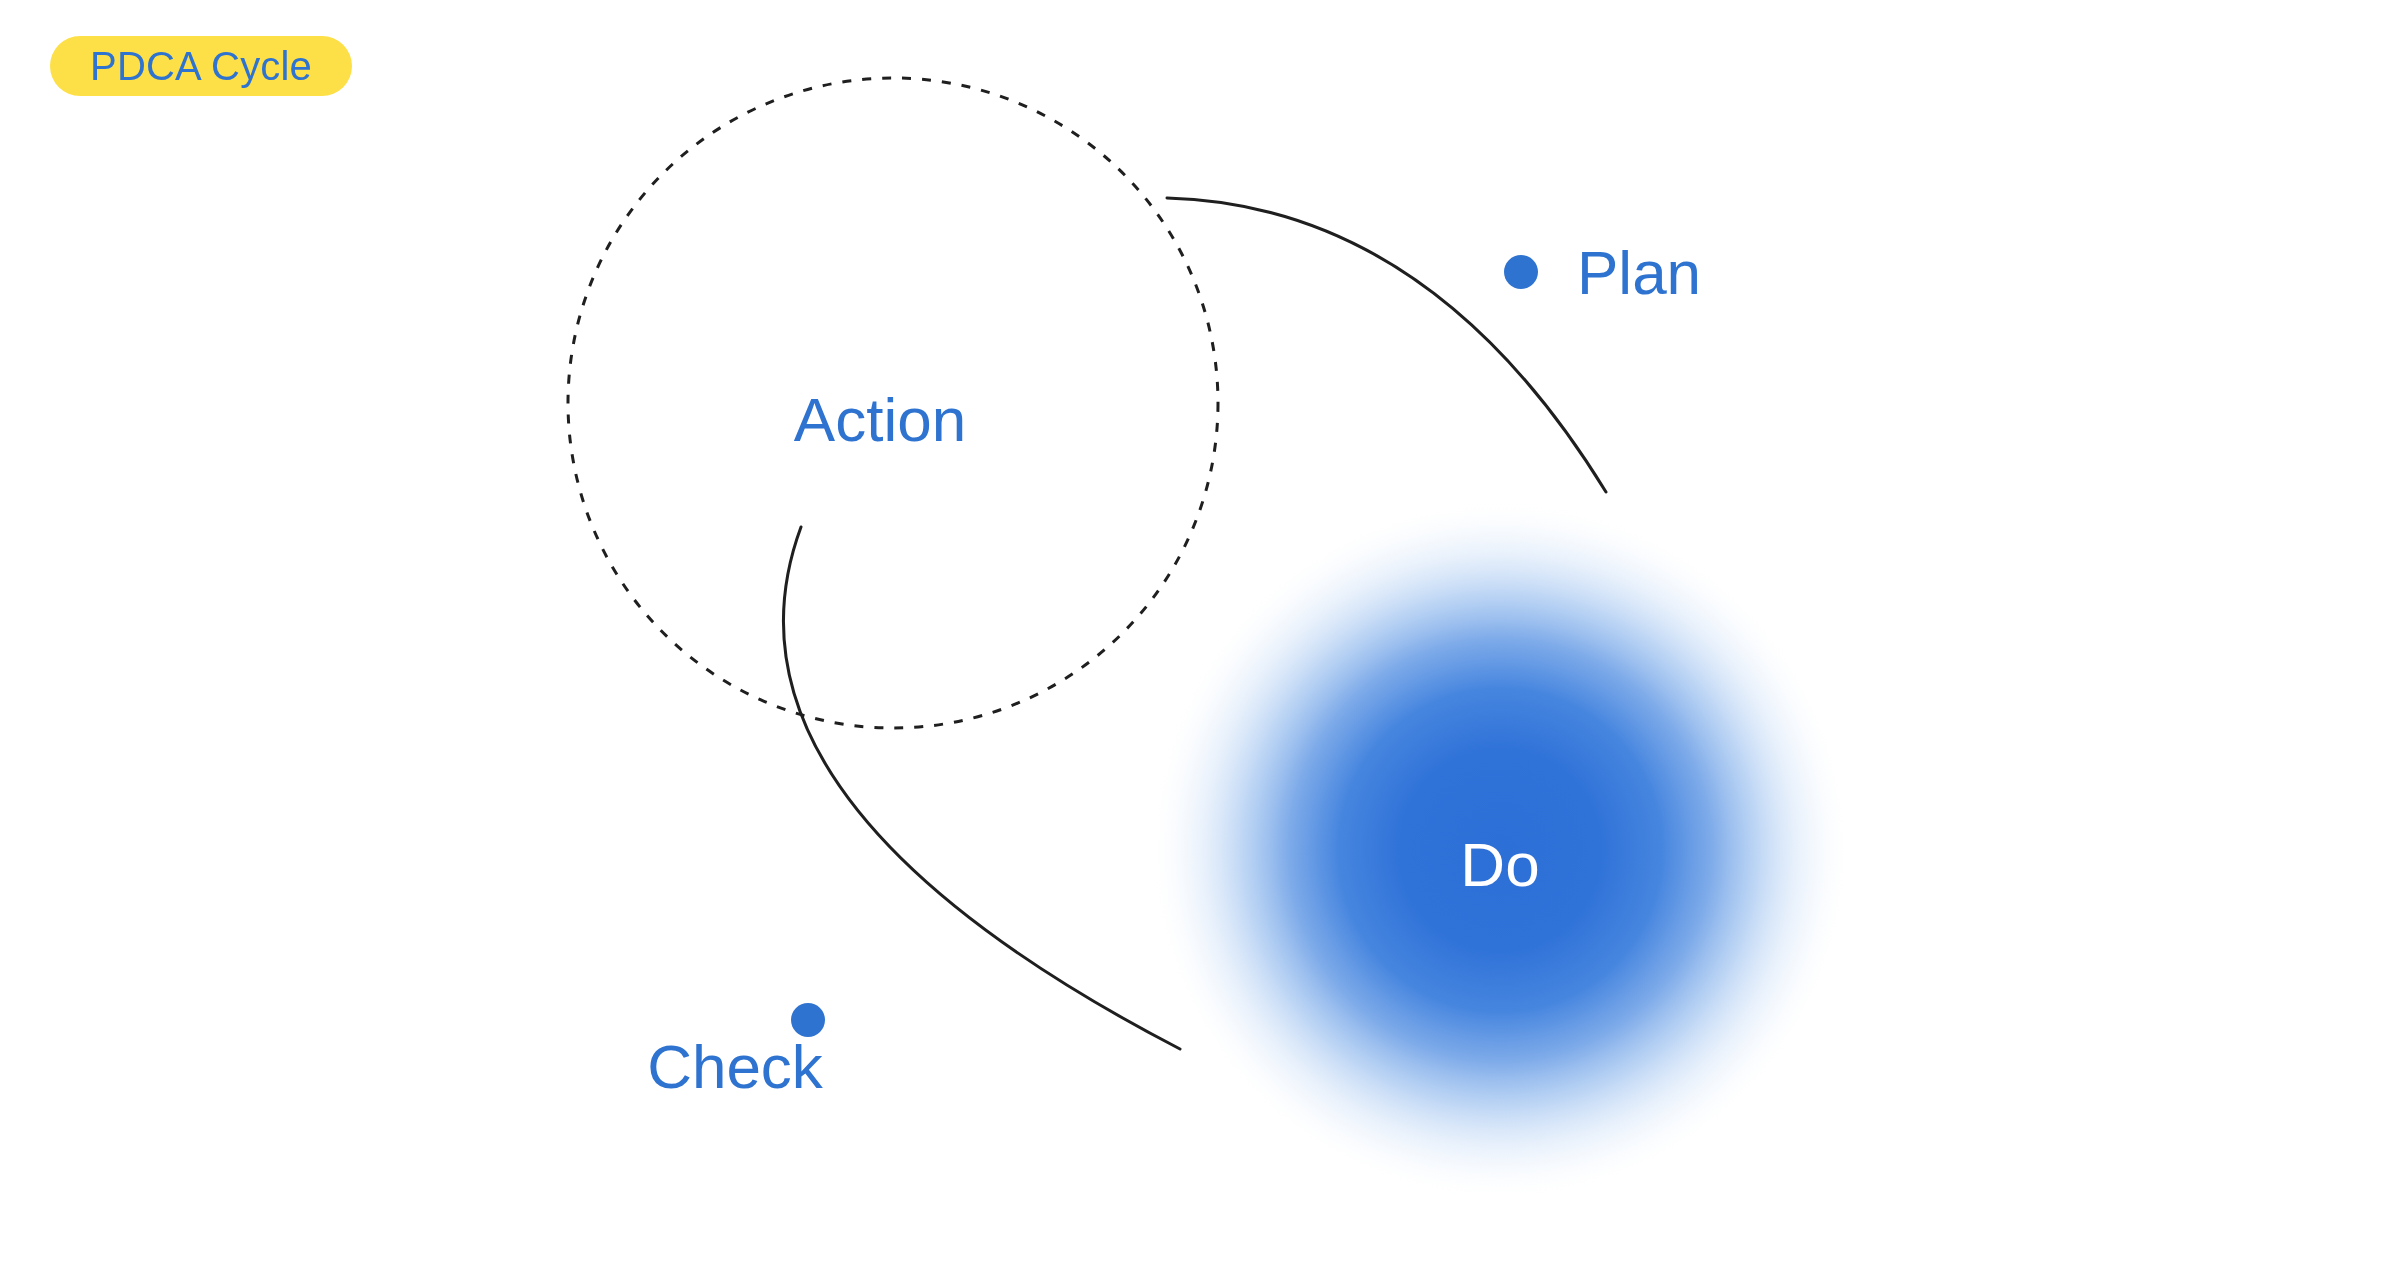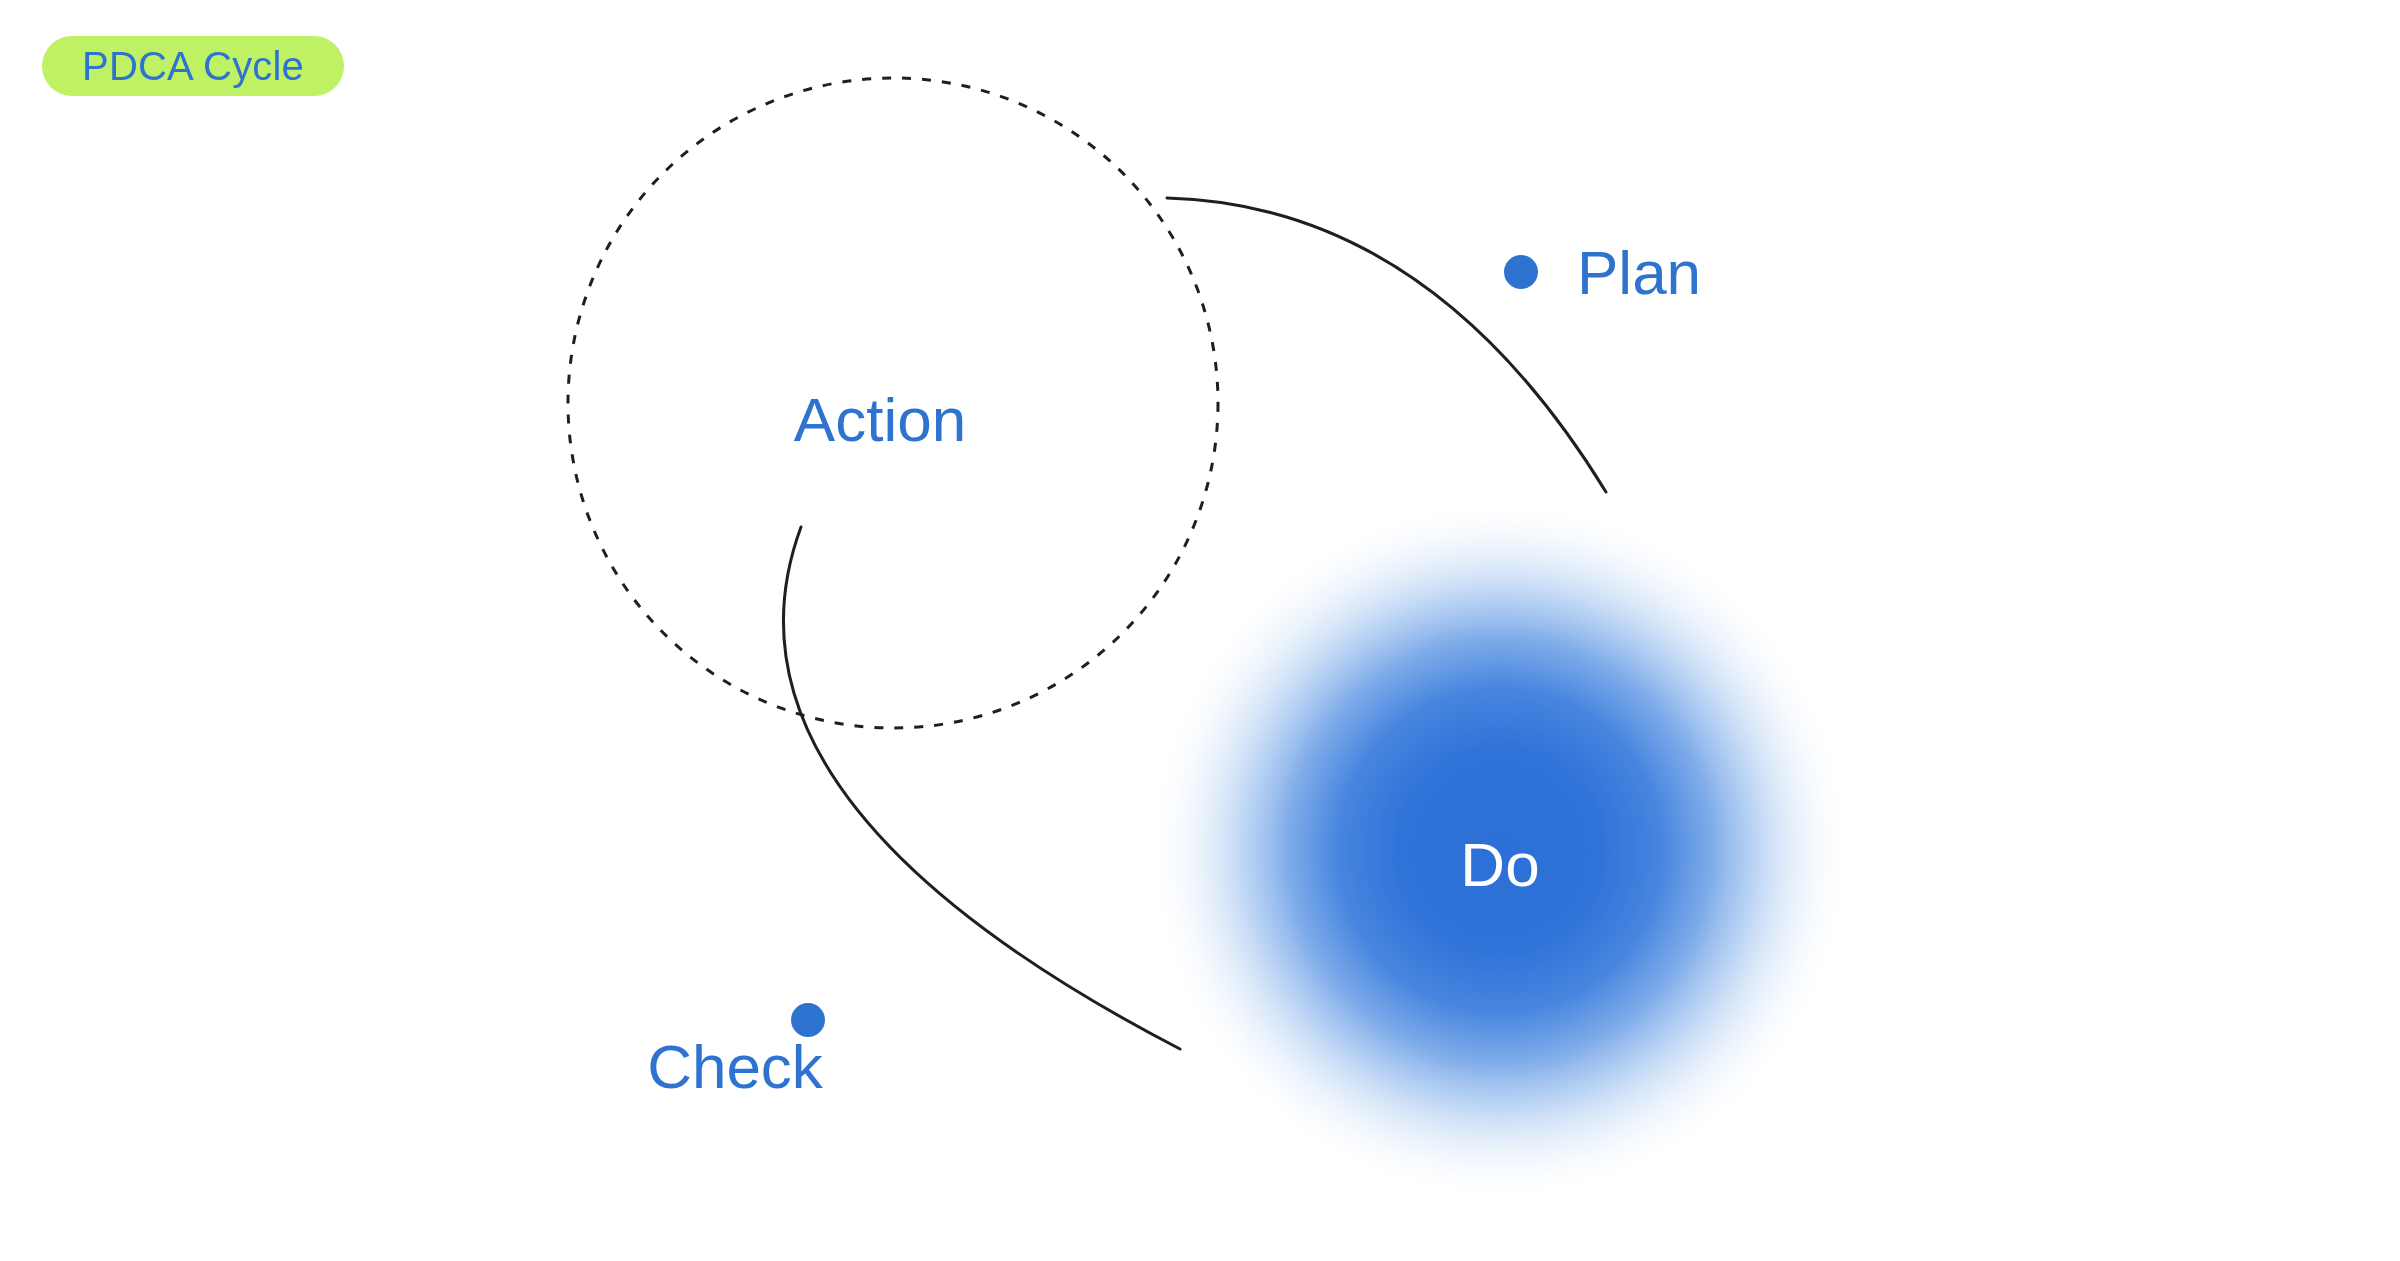--- a/index.html
+++ b/index.html
@@ -17,29 +17,29 @@
   #stage {
     position: absolute;
     left: 0;
     top: 0;
     width: 2400px;
     height: 1261px;
     background: #ffffff;
   }
   .badge {
     position: absolute;
-    left: 42px;
+    left: 50px;
     top: 36px;
     height: 60px;
     padding: 0 40px;
     display: flex;
     align-items: center;
     justify-content: center;
     border-radius: 32px;
-    background: #bef264;
+    background: #fde047;
     box-sizing: border-box;
   }
   .badge-label {
     font-size: 40px;
     line-height: 1;
     color: #2f73d0;
     letter-spacing: 0.2px;
     white-space: nowrap;
   }
   svg.diagram {

